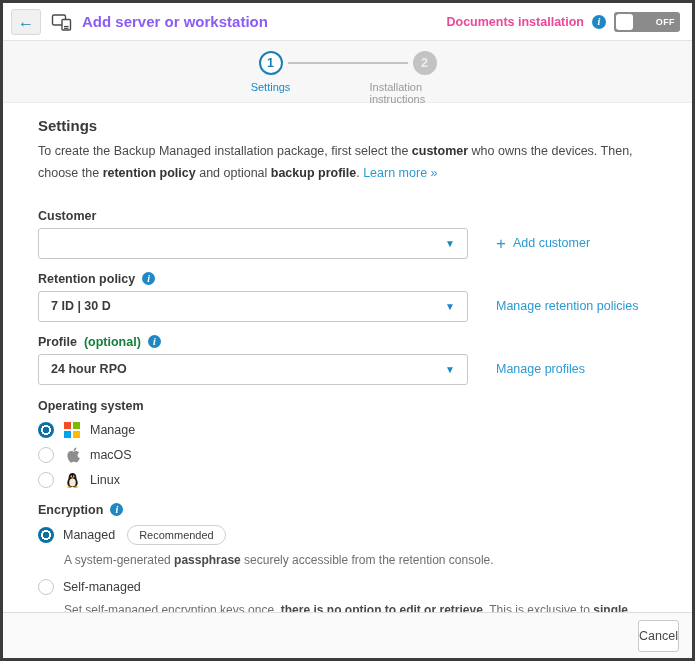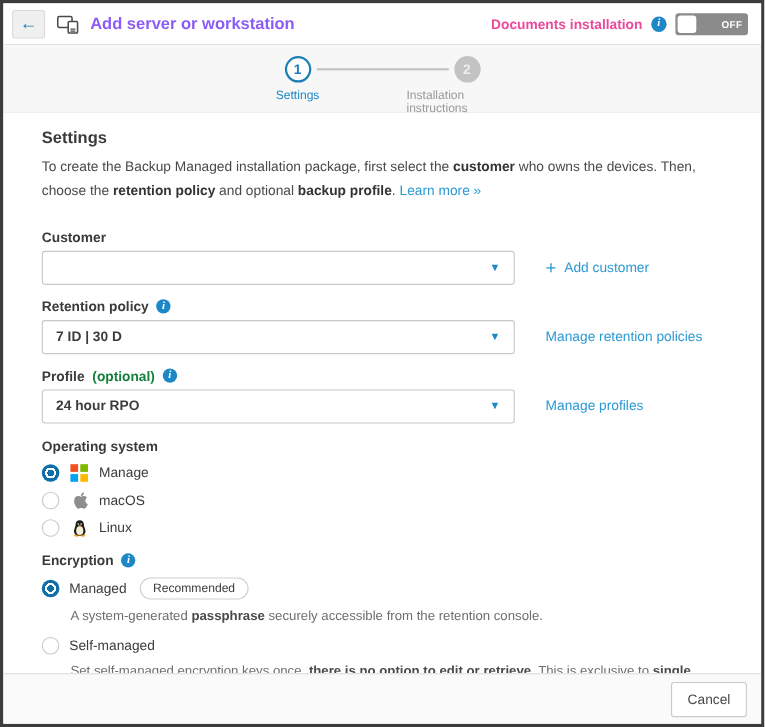--- a/index.html
+++ b/index.html
@@ -113,21 +113,21 @@
   .radio-desc { font-size: 12px; color: #6e6e6e; margin: -1px 0 10px 26px; line-height: 1.5; }
   .radio-desc b { color: #4a4a4a; }
 
   
   .footer {
     height: 46px; flex: 0 0 46px;
     background: #fafafa; border-top: 1px solid #ddd;
     display: flex; align-items: center; justify-content: flex-end;
     gap: 10px; padding: 0 13px;
   }
-  .btn { font-family: inherit; font-size: 12.5px; border-radius: 3px; cursor: pointer; padding: 8px 14px; }
+  .btn { font-family: inherit; font-size: 12.5px; border-radius: 3px; cursor: pointer; padding: 8px 0; }
   .btn-cancel { background: #fff; border: 1px solid #c9c9c9; color: #4a4a4a; }
   .btn-next {
     background: #0d76a8; border: 1px solid #0d76a8; color: #fff;
     display: flex; align-items: center; gap: 9px; padding: 8px 13px;
   }
   .btn-next .chev { font-size: 14px; font-weight: 700; line-height: 1; }
 </style>
 </head>
 <body>
 

